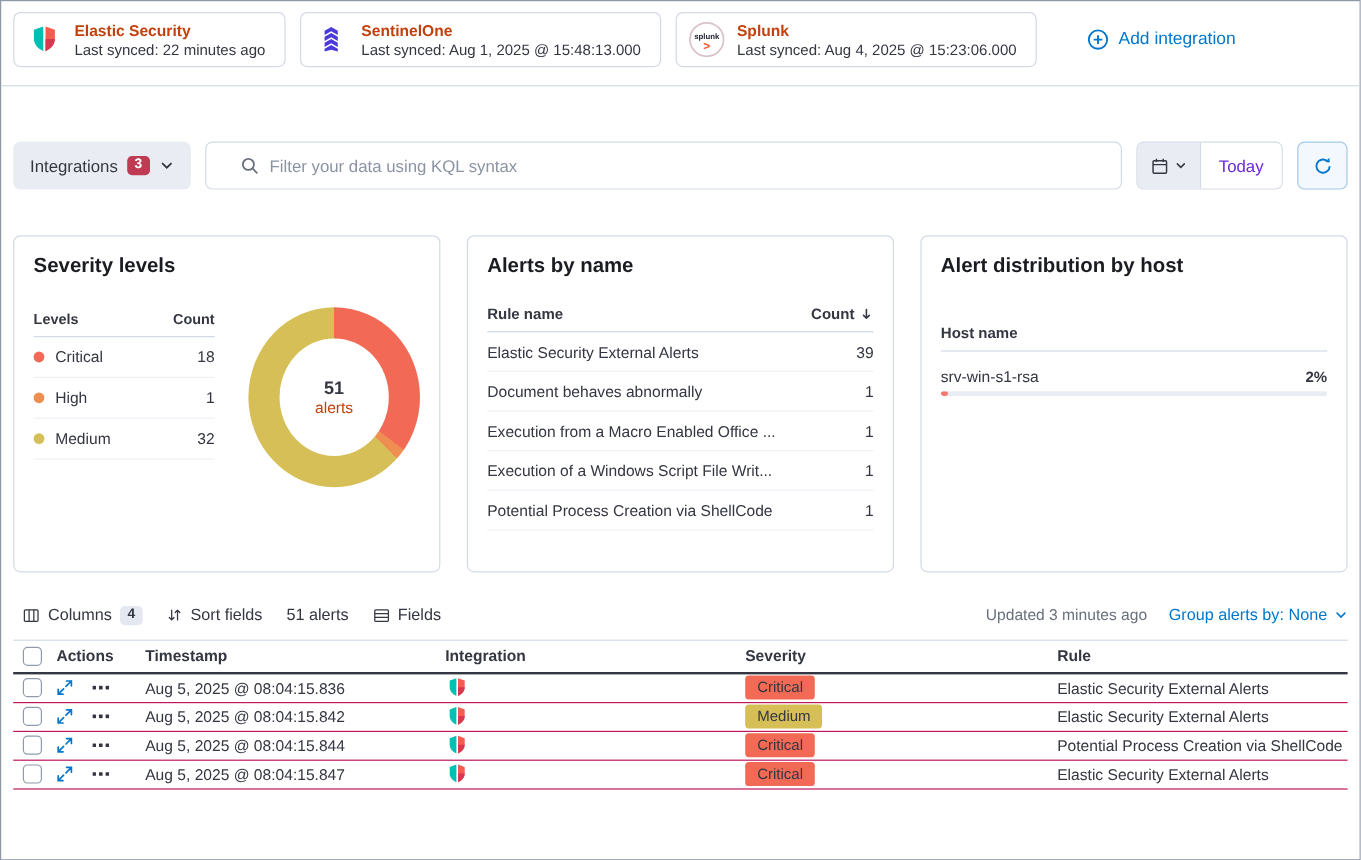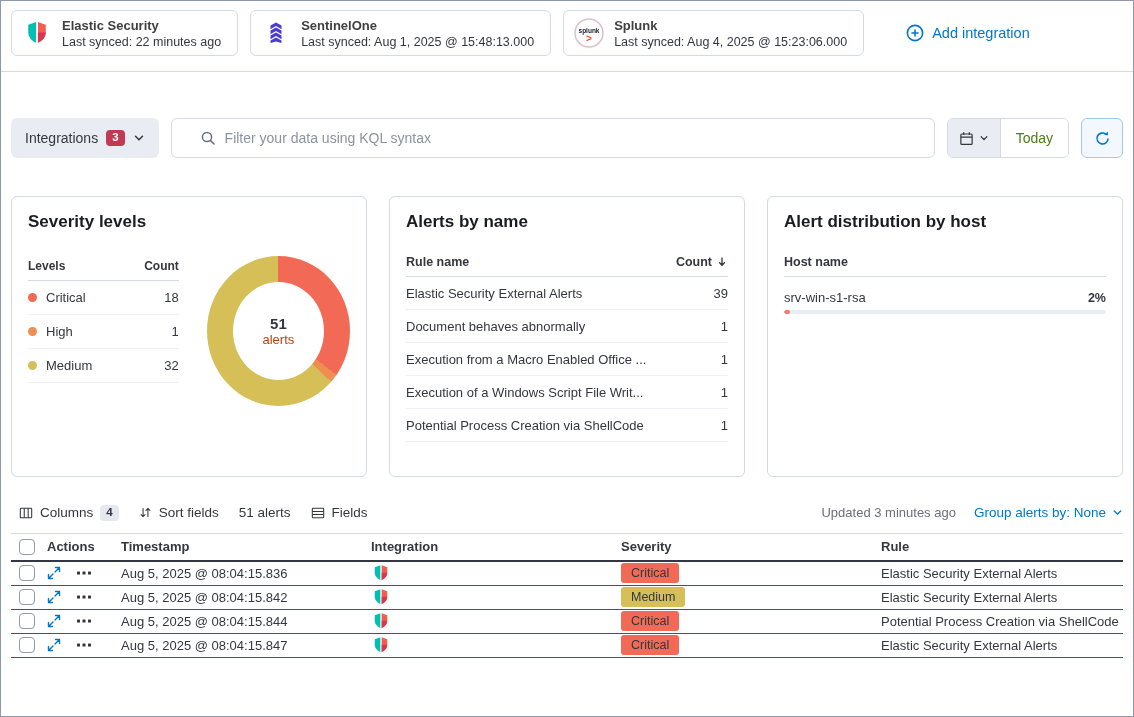--- a/index.html
+++ b/index.html
@@ -16,21 +16,21 @@
   .topbar {
     display: flex; align-items: center; gap: 12px;
     padding: 9px 10px 15px; border-bottom: 1px solid #d3dae6;
   }
   .int-card {
     display: flex; align-items: center; gap: 10px;
     border: 1px solid #d3dae6; border-radius: 6px;
     padding: 6px 16px 6px 10px; height: 46px; background: #fff; cursor: pointer;
   }
   .int-card .logo { width: 30px; height: 30px; display: flex; align-items: center; justify-content: center; flex: none; }
-  .int-name { font-size: 13px; font-weight: 700; color: #404040; }
+  .int-name { font-size: 13px; font-weight: 700; color: #c2410c; }
   .int-sync { font-size: 12.5px; color: #343741; margin-top: 2px; }
   .add-integration {
     display: flex; align-items: center; gap: 8px; margin-left: 30px;
     color: #0077cc; font-size: 14.5px; cursor: pointer; background: none; border: none;
     font-family: inherit;
   }
 
   
   .filter-bar { display: flex; align-items: center; gap: 12px; margin: 40px 10px 0; height: 52px; }
   .integrations-btn {
@@ -47,21 +47,21 @@
     border: 1px solid #d3dae6; border-radius: 6px; height: 40px; padding: 0 28px; background: #fff;
   }
   .search-box input { border: none; outline: none; flex: 1; font-size: 14px; color: #343741; font-family: inherit; background: transparent; }
   .search-box input::placeholder { color: #8b93a3; }
   .date-group { display: flex; border: 1px solid #d3dae6; border-radius: 6px; overflow: hidden; height: 40px; flex: none; }
   .date-cal {
     display: flex; align-items: center; gap: 5px; padding: 0 11px;
     background: #e9edf3; border: none; border-right: 1px solid #d3dae6; cursor: pointer;
   }
   .date-today {
-    display: flex; align-items: center; padding: 0 15px; font-size: 14px; color: #4d7c0f;
+    display: flex; align-items: center; padding: 0 15px; font-size: 14px; color: #6d28d9;
     background: #fff; border: none; cursor: pointer; font-family: inherit;
   }
   .refresh-btn {
     width: 42px; height: 40px; border: 1px solid #a3c9e8; border-radius: 6px;
     background: #f2f8fd; display: flex; align-items: center; justify-content: center;
     cursor: pointer; flex: none;
   }
 
   
   .panels { display: grid; grid-template-columns: 1fr 1fr 1fr; gap: 22px; margin: 32px 10px 0; }
@@ -83,21 +83,21 @@
   .donut-value { font-weight: 700; font-size: 15px; color: #343741; }
   .donut-label { font-size: 13px; color: #c2410c; }
 
   
   .abn-head { display: flex; justify-content: space-between; align-items: flex-start; margin-top: 16px; padding: 7px 0; border-bottom: 1px solid #d3dae6; font-size: 12.5px; font-weight: 700; }
   .abn-sort { display: flex; align-items: center; gap: 4px; cursor: pointer; }
   .abn-row { display: flex; justify-content: space-between; padding: 9px 0 8px; border-bottom: 1px solid #edf0f5; font-size: 13px; }
   .abn-row .rule { white-space: nowrap; overflow: hidden; text-overflow: ellipsis; padding-right: 10px; }
 
   
-  .host-head { margin-top: 16px; padding: 7px 0; border-bottom: 1px solid #d3dae6; font-size: 12.5px; font-weight: 700; }
+  .host-head { margin-top: 32px; padding: 7px 0; border-bottom: 1px solid #d3dae6; font-size: 12.5px; font-weight: 700; }
   .host-row { margin-top: 13px; }
   .host-line { display: flex; justify-content: space-between; align-items: baseline; font-size: 13px; margin-bottom: 5px; }
   .host-line .pct { font-weight: 700; font-size: 12.5px; }
   .bar-track { height: 4px; background: #e9edf3; border-radius: 2px; overflow: hidden; }
   .bar-fill { height: 100%; border-radius: 2px; }
 
   
   .alerts-toolbar { display: flex; align-items: center; gap: 20px; margin: 28px 10px 0; padding-left: 8px; font-size: 13.5px; color: #343741; }
   .tb-item { display: flex; align-items: center; gap: 7px; background: none; border: none; font-family: inherit; font-size: 13.5px; color: #343741; cursor: pointer; }
   .tb-badge { background: #e4e8f0; color: #343741; font-size: 11.5px; font-weight: 700; border-radius: 4px; padding: 2px 6px; line-height: 1; }

